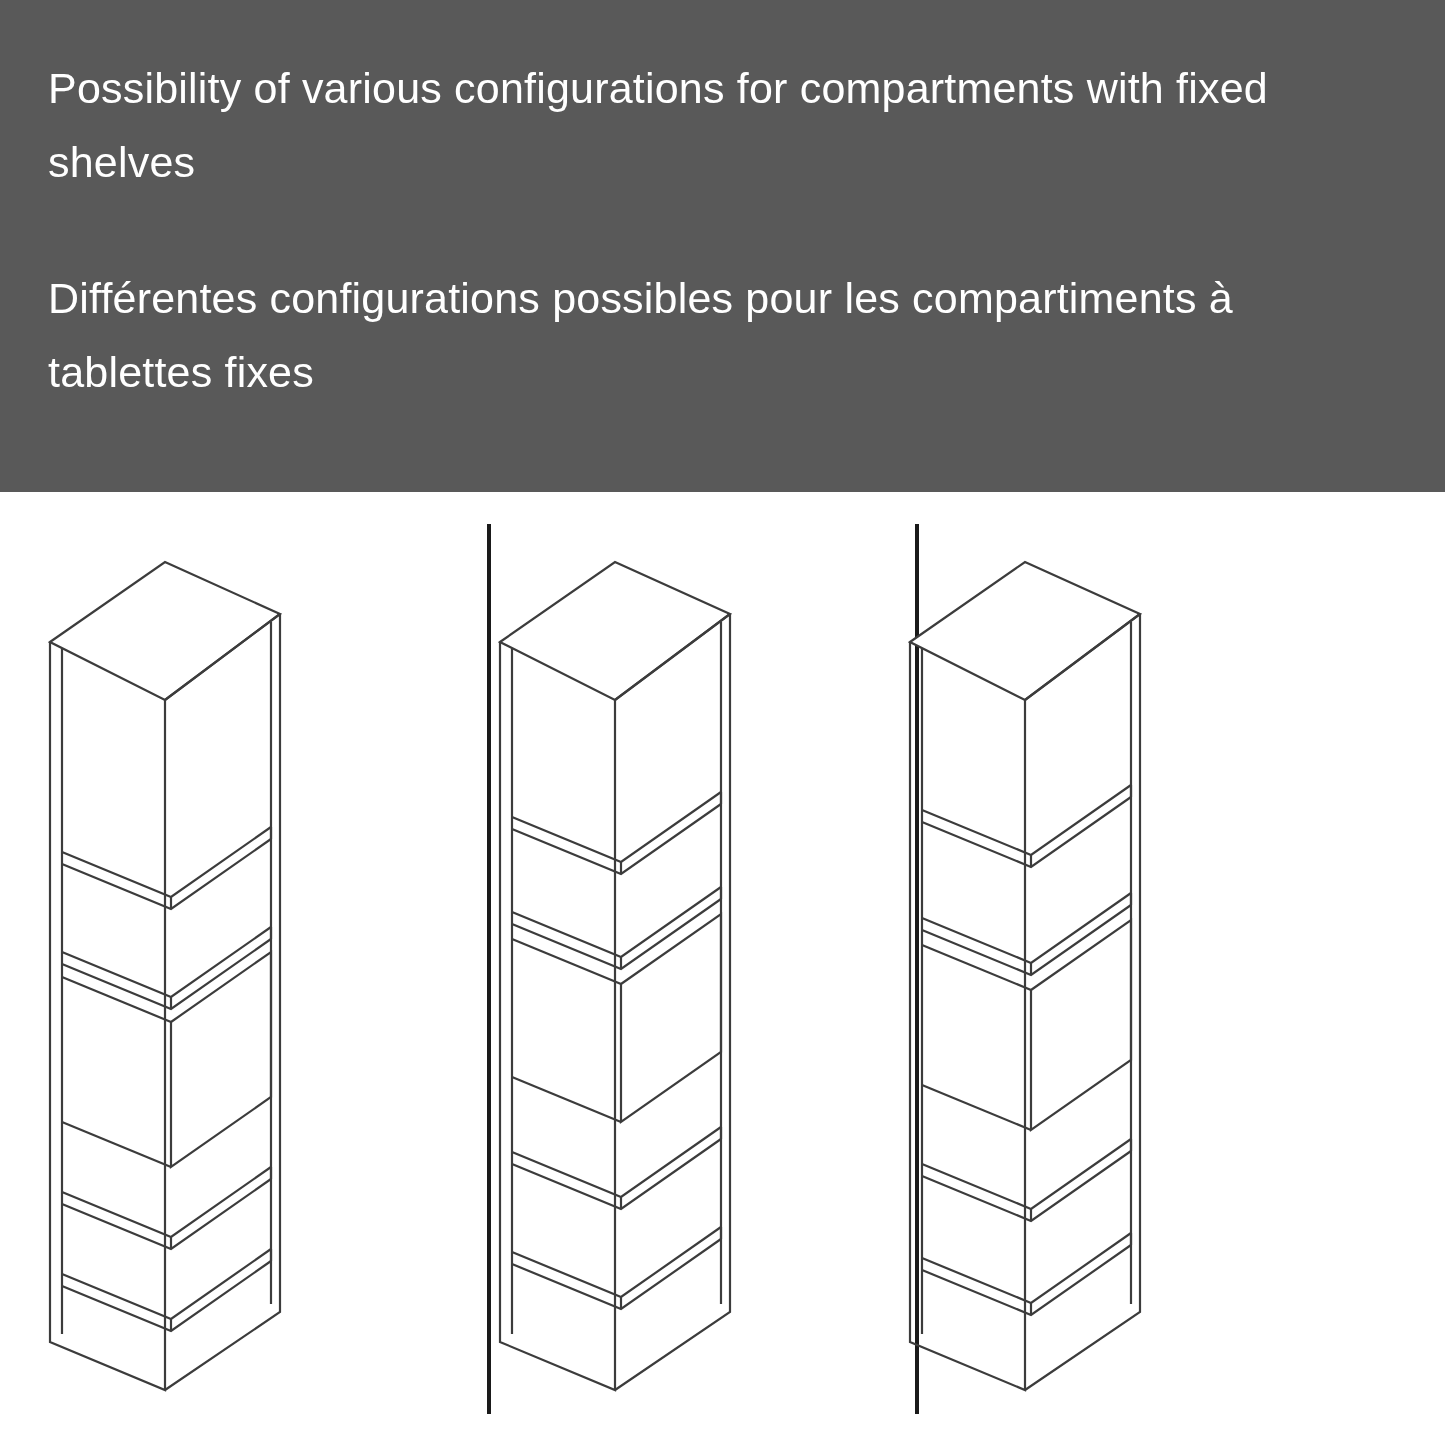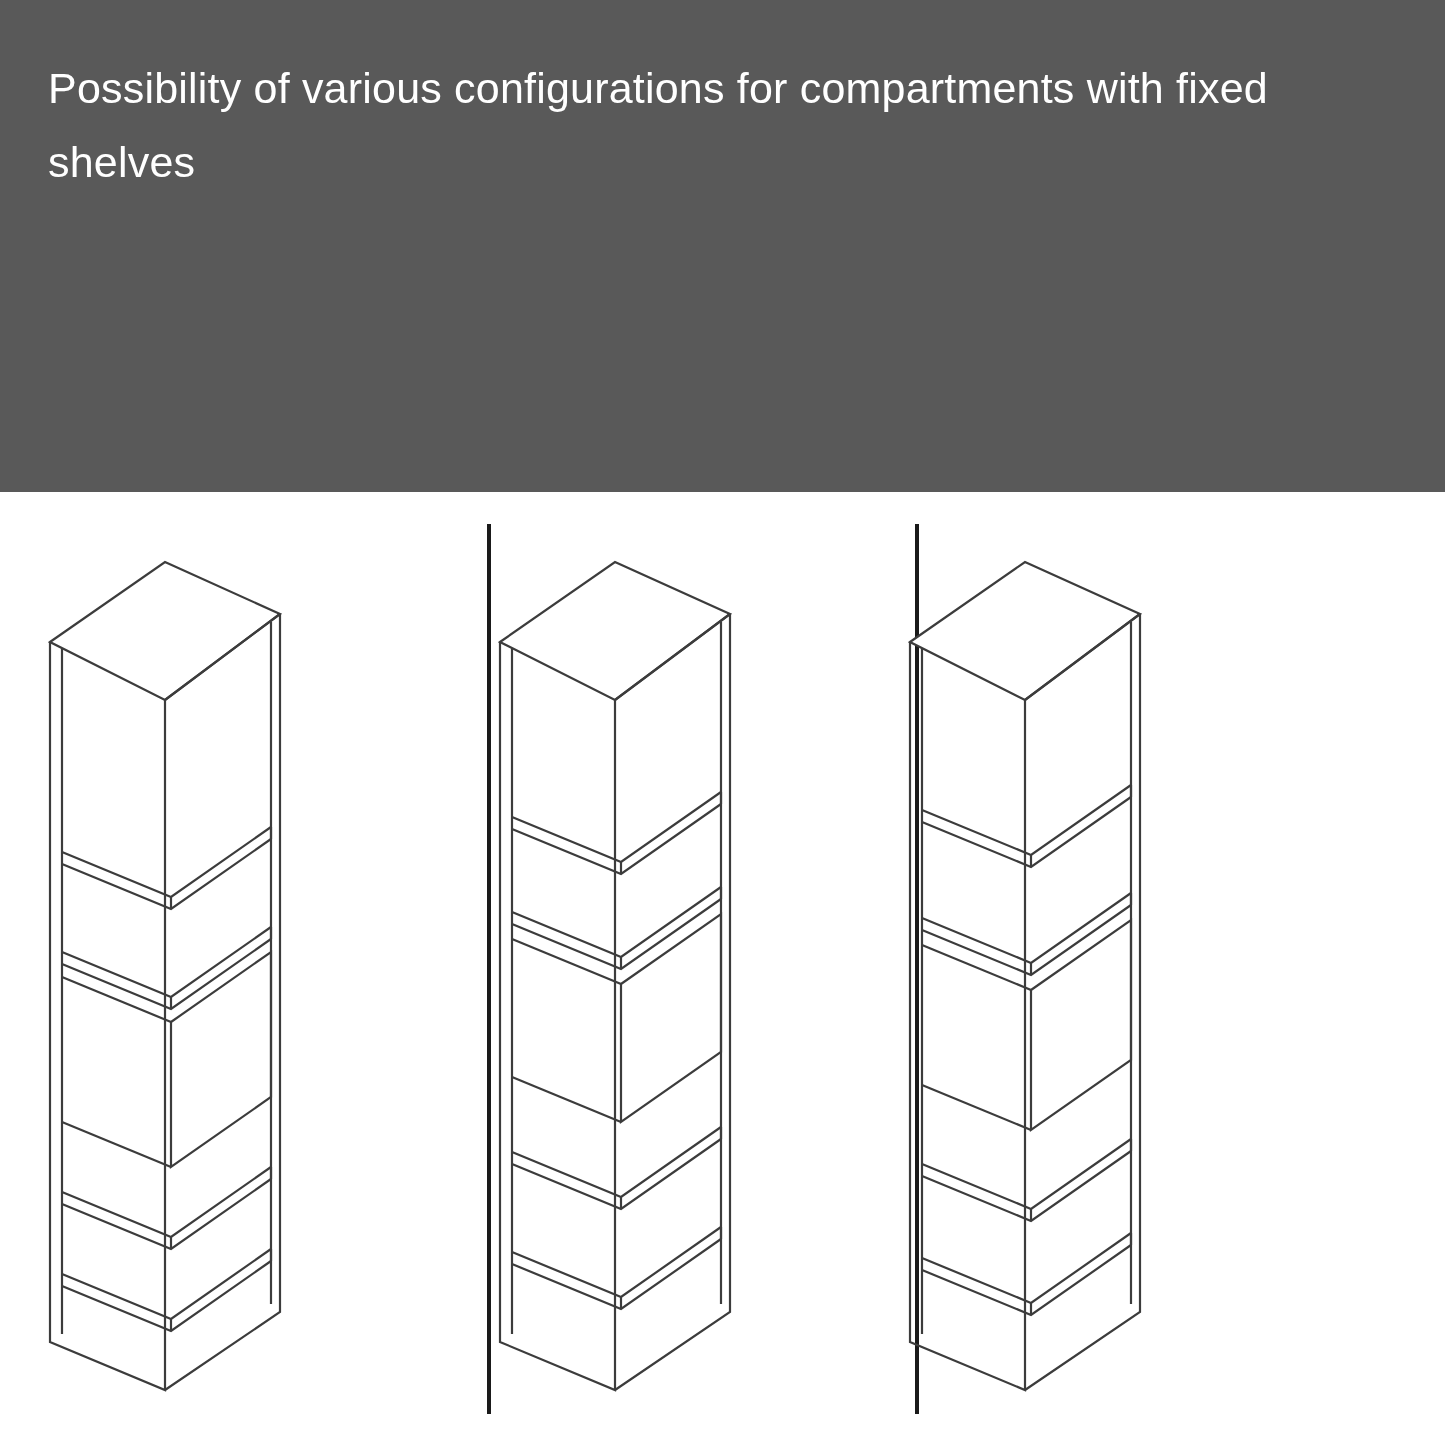--- a/index.html
+++ b/index.html
@@ -96,20 +96,21 @@
   }
 </style>
 </head>
 <body>
 
 <div class="page">
 
   <div class="banner">
     <div class="banner-line banner-block">Possibility of various configurations for compartments with fixed shelves</div>
     <div class="banner-gap"></div>
+    <div class="banner-line banner-block">Différentes configurations possibles pour les compartiments à tablettes fixes</div>
   </div>
 
   <div class="diagram-area">
 
     <div class="divider divider-1"></div>
     <div class="divider divider-2"></div>
 
     <div class="unit unit-1">
       <svg class="cabinet" viewBox="0 0 430 850" xmlns="http://www.w3.org/2000/svg">
 

